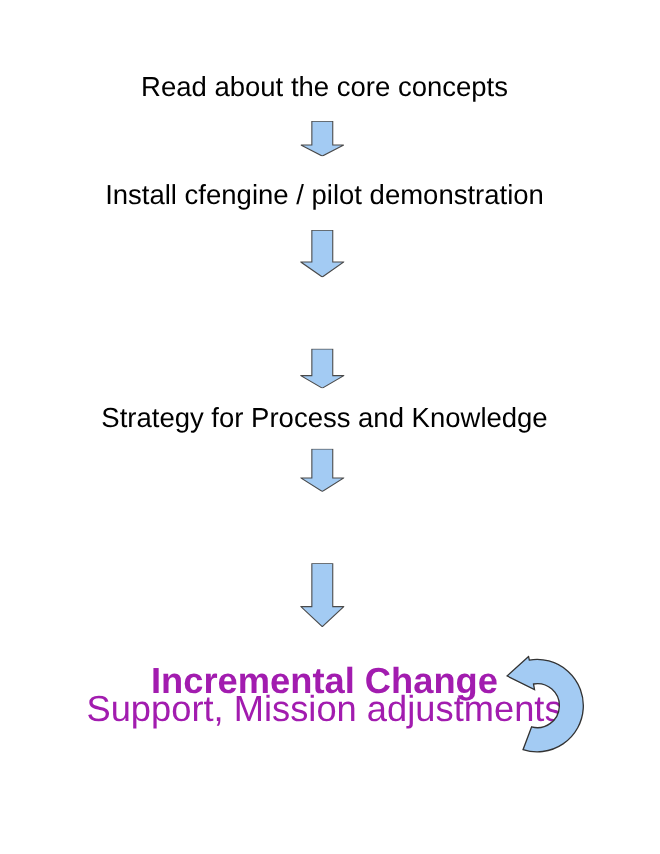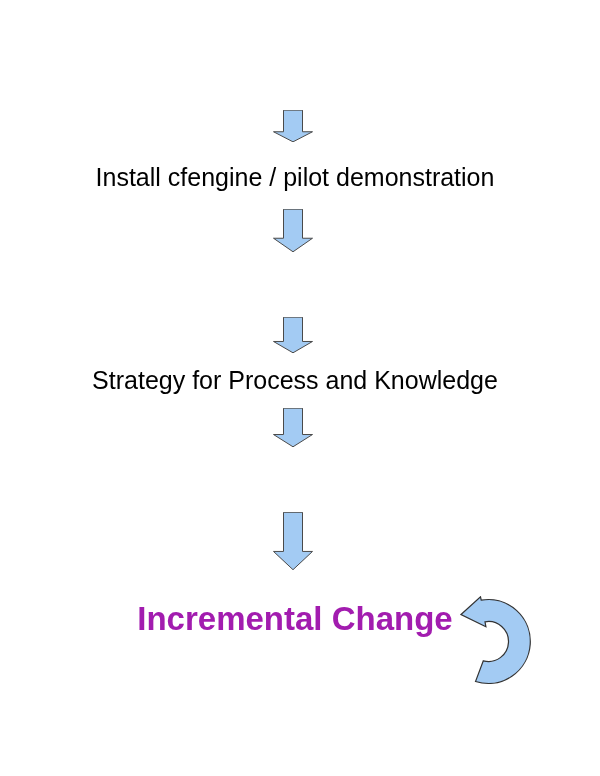--- a/index.html
+++ b/index.html
@@ -50,20 +50,21 @@
     width: 76px;
     height: 92px;
   }
   .loop-arrow svg { display: block; width: 100%; height: 100%; }
 </style>
 </head>
 <body>
 
 <div class="page">
 
+  <div class="step-label" style="top:67px">Read about the core concepts</div>
 
   <div class="down-arrow" style="top:110px;height:32px">
     <svg viewBox="0 0 40 100" preserveAspectRatio="none">
       <path d="M 10.5 0.5 L 29.5 0.5 L 29.5 68 L 39.5 68 L 20 99.5 L 0.5 68 L 10.5 68 Z" fill="#a3cbf3" stroke="#4a4a4a" stroke-width="1" vector-effect="non-scaling-stroke"></path>
     </svg>
   </div>
 
   <div class="step-label" style="top:165px">Install cfengine / pilot demonstration</div>
 
   <div class="down-arrow" style="top:209px;height:43px">
@@ -89,20 +90,21 @@
 
 
   <div class="down-arrow" style="top:512px;height:58px">
     <svg viewBox="0 0 40 100" preserveAspectRatio="none">
       <path d="M 10.5 0.5 L 29.5 0.5 L 29.5 68 L 39.5 68 L 20 99.5 L 0.5 68 L 10.5 68 Z" fill="#a3cbf3" stroke="#4a4a4a" stroke-width="1" vector-effect="non-scaling-stroke"></path>
     </svg>
   </div>
 
   <div class="final-block">
     <div class="final-title">Incremental Change</div>
+    <div>Support, Mission adjustments</div>
   </div>
 
   <div class="loop-arrow">
     <svg viewBox="0 0 76 92">
       <path d="M 3 18.5
                L 22.5 0.8
                L 23.2 4.1
                A 42 42 0 1 1 17.5 85.5
                L 25.3 64.8
                A 20 20 0 1 0 27 25.8

